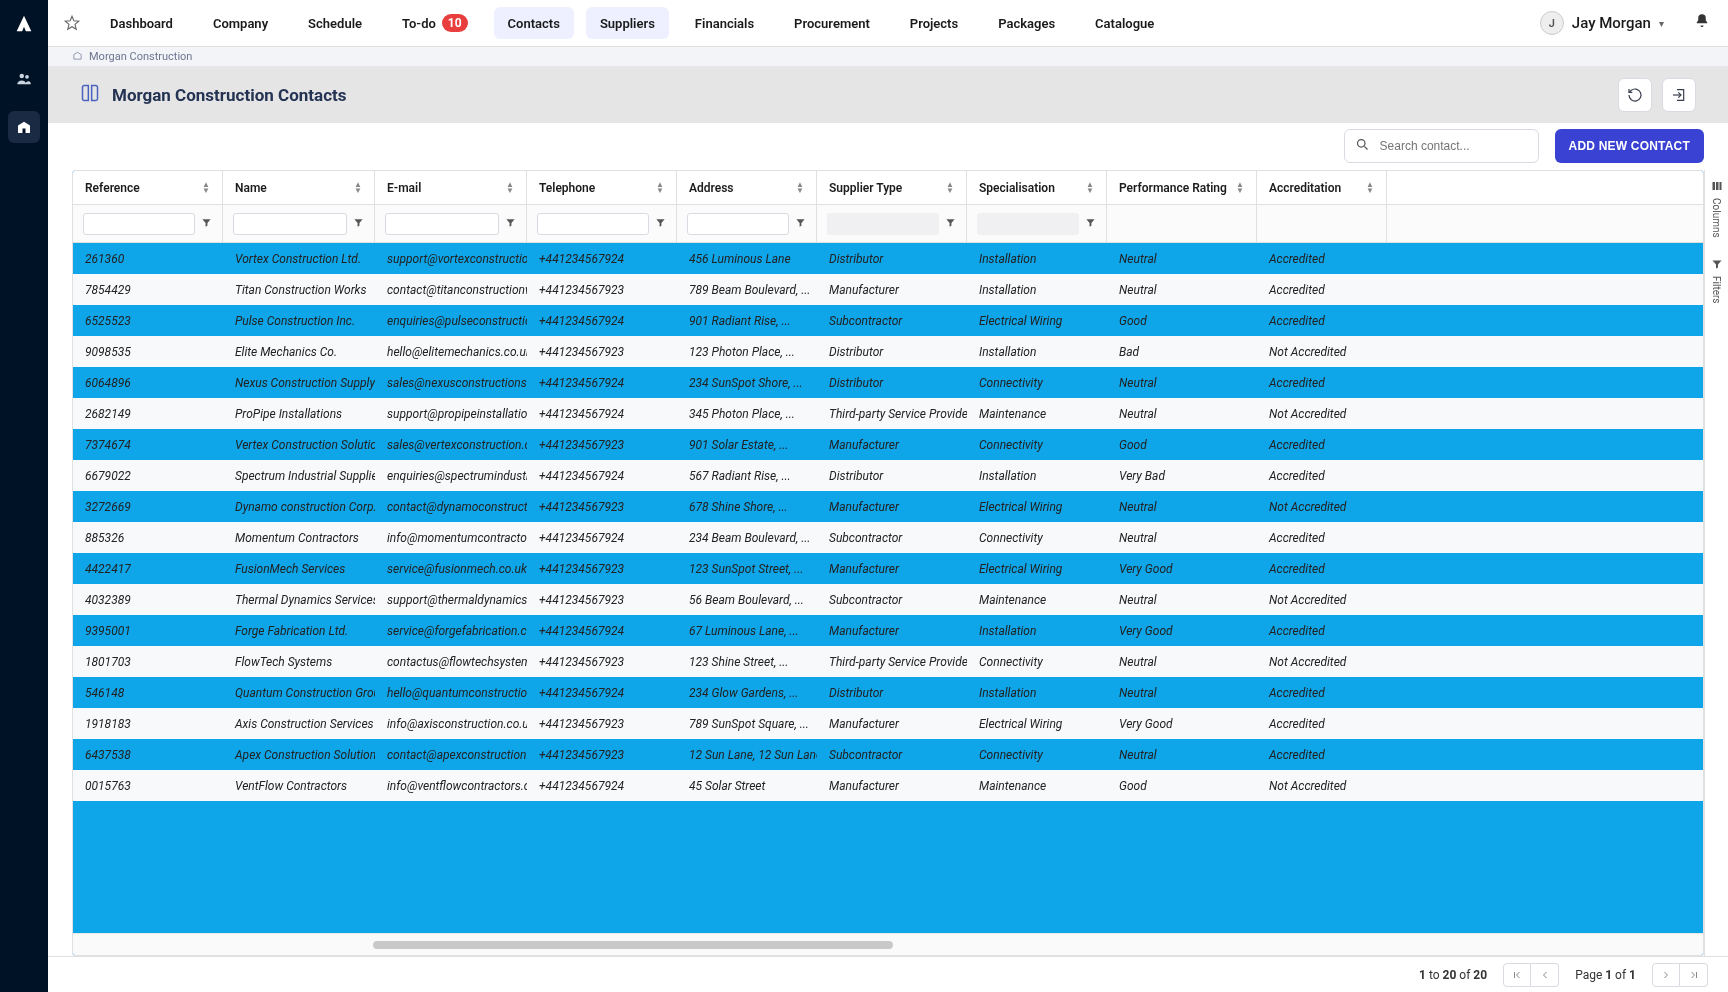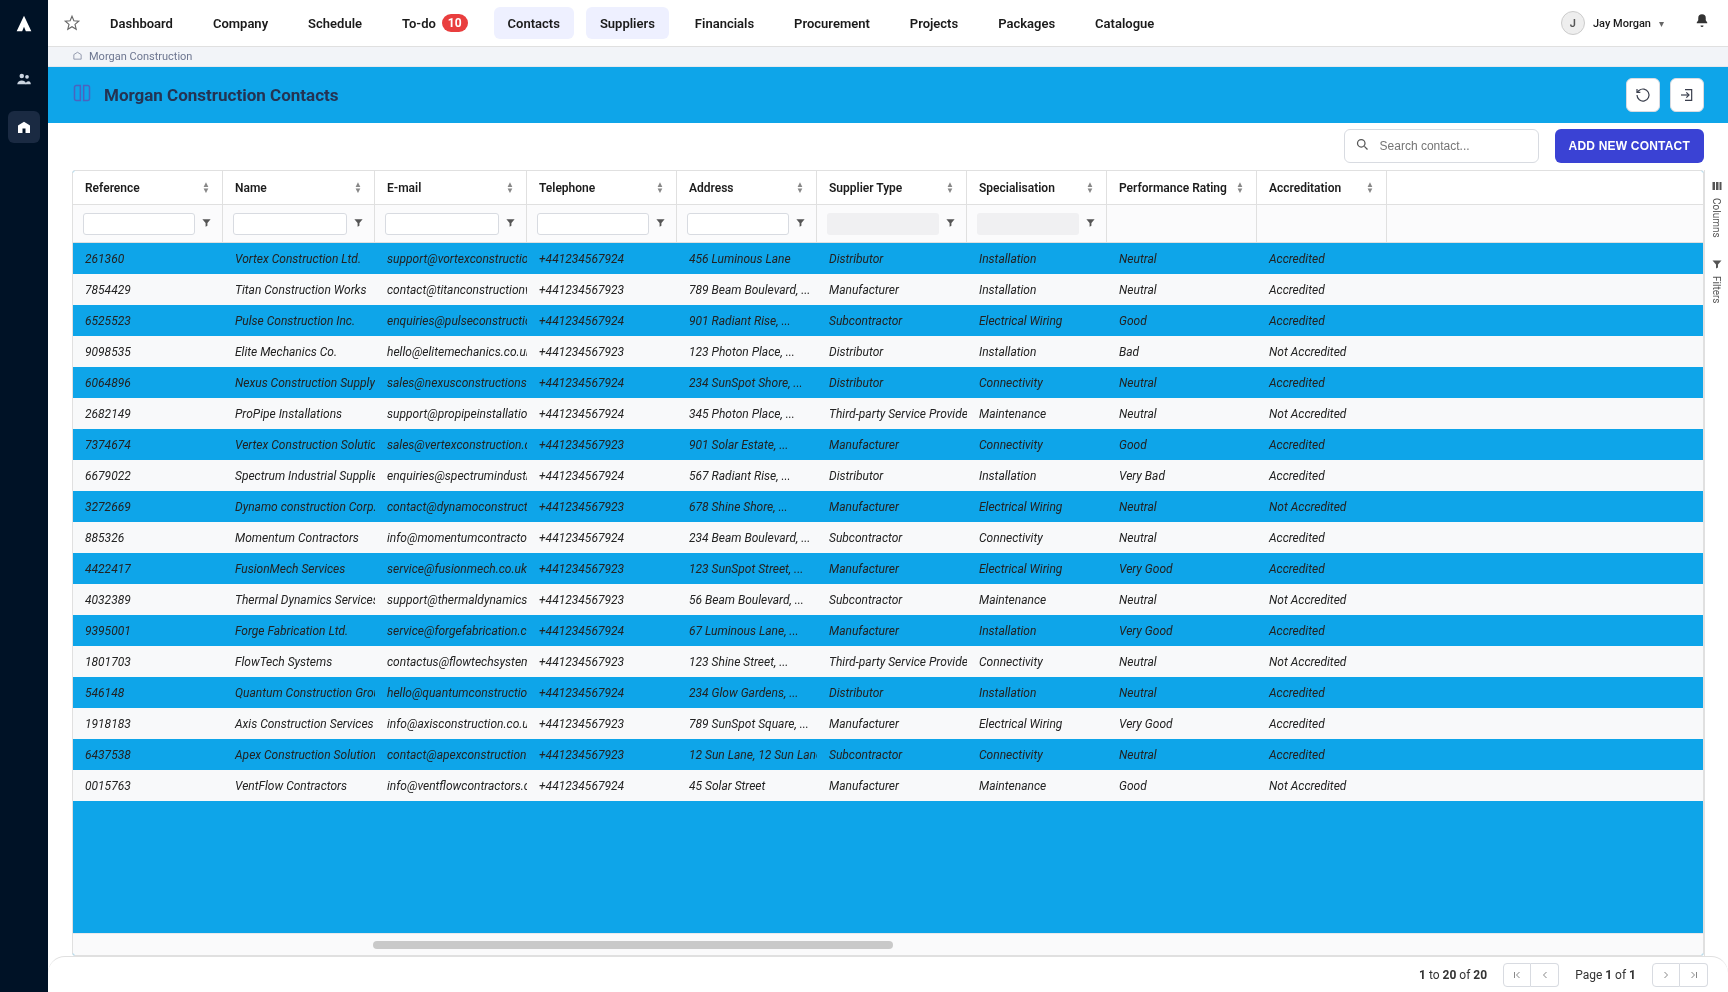--- a/index.html
+++ b/index.html
@@ -50,21 +50,21 @@
   .user-pill {
     display:flex; align-items:center; gap:8px;
     padding:4px 10px; cursor:pointer; margin-right:10px;
   }
   .avatar {
     width:24px;height:24px;border-radius:50%;
     background:#eee;border:1px solid #ccc;
     display:flex;align-items:center;justify-content:center;
     font-size:11px;color:#555;font-weight:600;
   }
-  .user-name { font-size:11px; font-weight:500; }
+  .user-name { font-size:15px; font-weight:500; }
   .chevron { font-size:10px; color:#666; }
   .bell { width:36px; text-align:center; color:#333; font-size:16px; cursor:pointer; margin-right:8px;}
   
   .leftrail {
     position:fixed; top:0; left:0; bottom:0;
     width:48px; background:var(--side-bg);
     display:flex; flex-direction:column; align-items:center;
     padding-top:0px; z-index:110;
   }
   .rail-logo {
@@ -83,23 +83,23 @@
     height:20px; background:#f2f4f8;
     border-bottom:1px solid #e6e8ee;
     display:flex; align-items:center;
     padding:0 24px; font-size:11px; color:#6d7690; gap:6px;
     z-index:90;
   }
   .crumb-icon { font-size:11px; }
   
   .pagehead {
     position:fixed; left:48px; right:0; top:67px;
-    height:56px; background:#0ea5e9;
+    height:56px; background:#e5e5e5;
     display:flex; align-items:center; justify-content:space-between;
-    padding:0 24px;
+    padding:0 32px;
     z-index:80;
   }
   .pagehead-left { display:flex; align-items:center; gap:12px; }
   .pagehead-icon { color:#4a63bf; font-size:18px; }
   .page-title { font-size:17px; font-weight:700; color:var(--page-title); }
   .pagehead-right { display:flex; align-items:center; gap:10px; }
   .icon-btn {
     width:34px; height:34px; border:1px solid #d8dbe1; border-radius:6px;
     display:flex; align-items:center; justify-content:center;
     color:#3a3f4d; cursor:pointer; background:#fff;
@@ -200,21 +200,20 @@
   }
   .hscroll .track { position:absolute; left:300px; height:8px; top:7px; width:520px;
     background:#c9c9c9; border-radius:4px;}
   
   .pager {
     position:fixed; left:48px; right:0; bottom:0;
     height:36px; background:#fff; border-top:1px solid var(--border);
     display:flex; align-items:center; justify-content:flex-end;
     padding:0 20px; gap:16px; font-size:12px; color:#333;
     z-index:70;
-    border-radius:17px;
   }
   .page-btns { display:flex; gap:0; }
   .page-btn {
     width:28px; height:24px; display:flex; align-items:center; justify-content:center;
     border:1px solid #d8dbe1; color:#888; cursor:pointer;
     background:#fff;
   }
   .page-btn + .page-btn { border-left:none; }
   .page-btn:first-child { border-radius:4px 0 0 4px; }
   .page-btn:last-child  { border-radius:0 4px 4px 0; }

